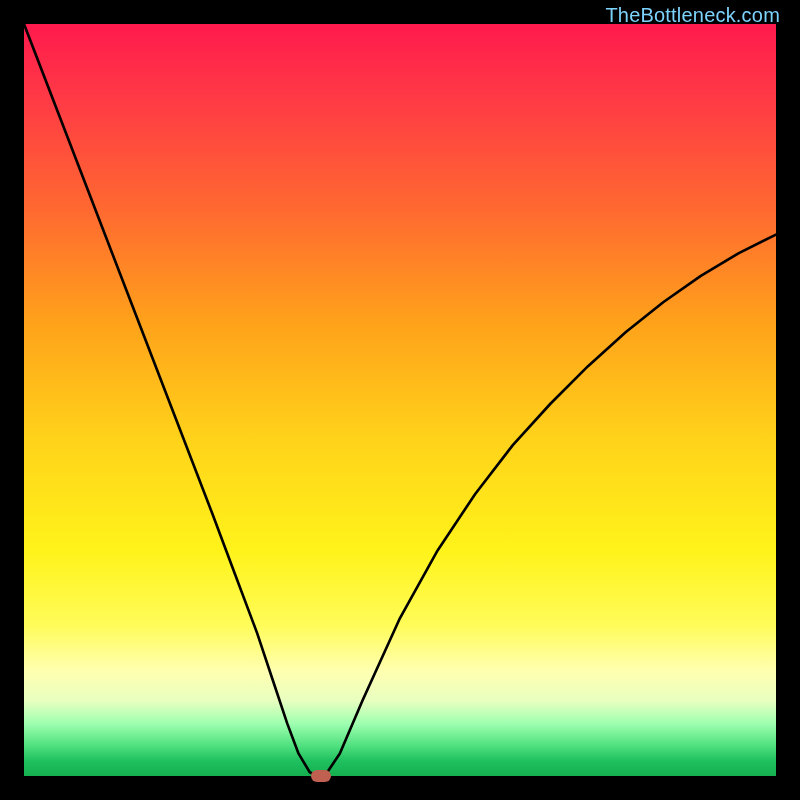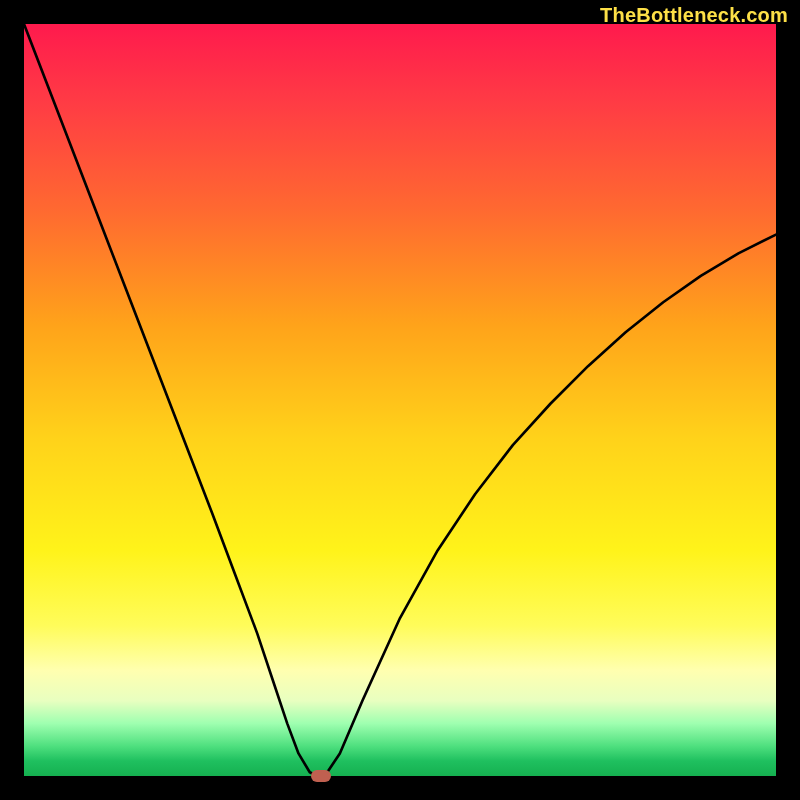--- a/index.html
+++ b/index.html
@@ -52,24 +52,24 @@
     position: absolute;
     width: 20px;
     height: 12px;
     background: #c06050;
     border-radius: 6px;
     transform: translate(-50%, -50%);
   }
   .watermark {
     position: absolute;
     top: 4px;
-    right: 12px;
-    color: #fde047;
+    right: 20px;
+    color: #7dd3fc;
     font-size: 20px;
-    font-weight: 700;
+    font-weight: 400;
     letter-spacing: 0.2px;
     user-select: none;
   }
 </style>
 </head>
 <body>
 
 <div class="watermark">TheBottleneck.com</div>
 
 <div class="frame">

